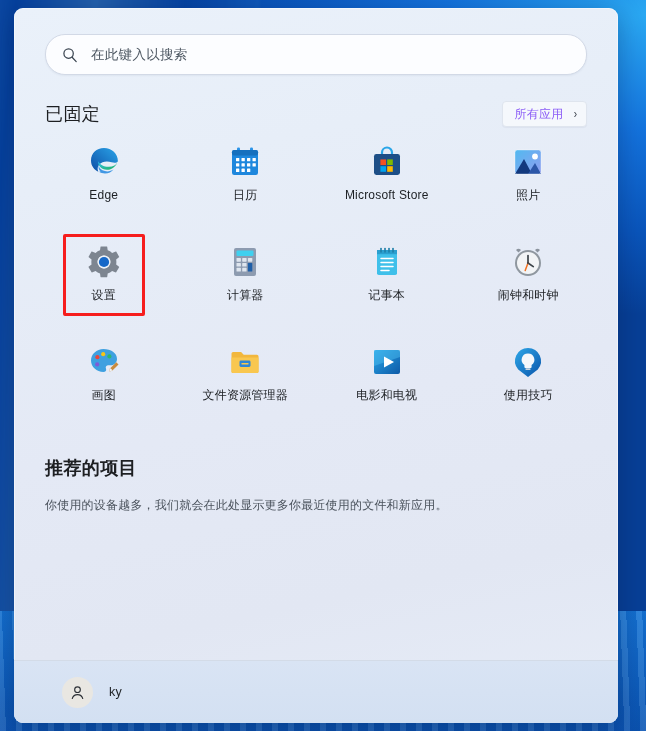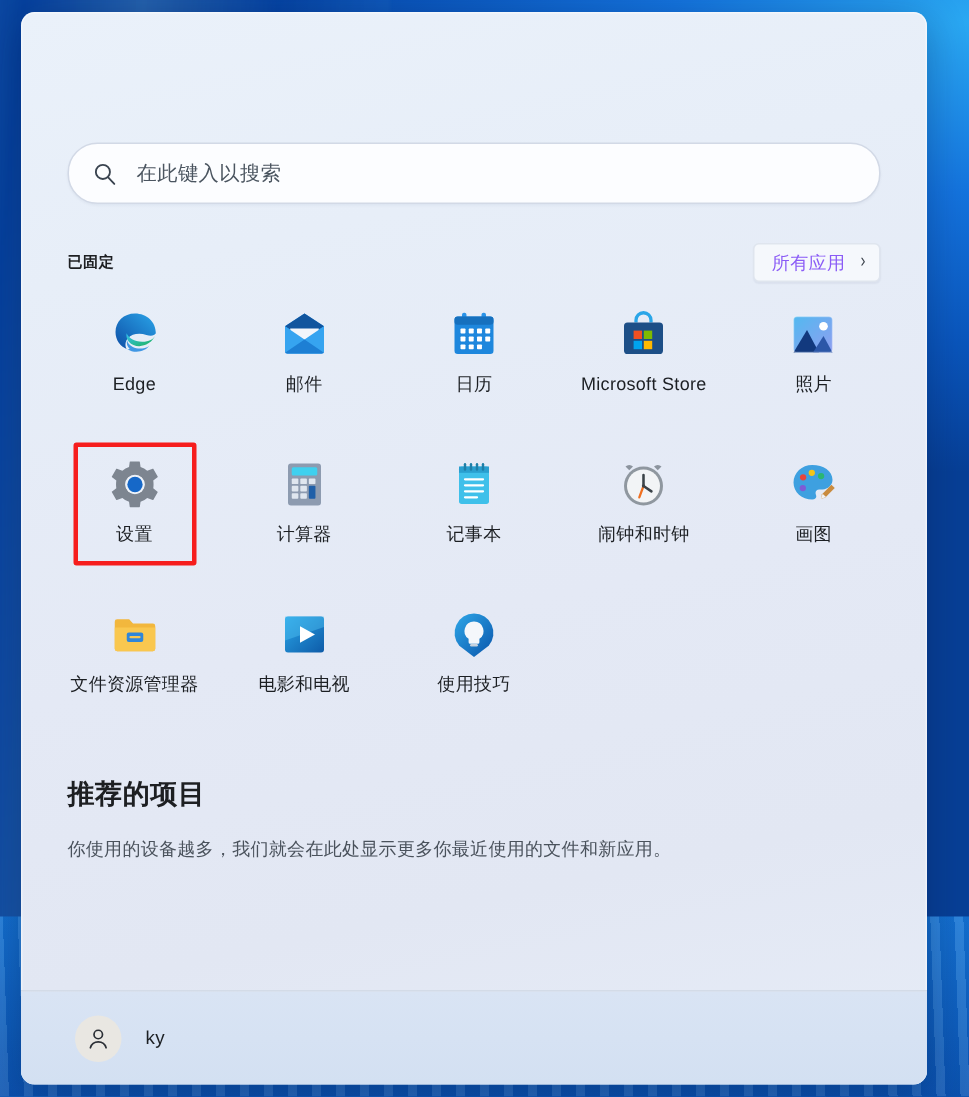--- a/index.html
+++ b/index.html
@@ -52,22 +52,21 @@
     border-radius: 9px;
     overflow: hidden;
     background: linear-gradient(168deg, #eaf1fa 0%, #e7eef8 22%, #e4e9f5 55%, #e2e7f3 78%, #e6ecf7 100%);
     box-shadow: 0 6px 26px rgba(0, 20, 60, .30), 0 0 0 1px rgba(255,255,255,.45) inset;
     display: flex;
     flex-direction: column;
   }
 
   
   #search-row {
-    padding: 40px 31px 0 31px;
-    margin-top: 47px;
+    padding: 26px 31px 0 31px;
   }
   #search-box {
     height: 39px;
     background: #fcfdff;
     border: 1px solid #d2d9e6;
     border-radius: 20px;
     display: flex;
     align-items: center;
     padding: 0 16px;
     box-shadow: 0 1px 2px rgba(20,40,80,.05);
@@ -86,22 +85,22 @@
 
   
   #pinned-header {
     margin: 27px 31px 0 31px;
     display: flex;
     align-items: center;
     justify-content: space-between;
     height: 24px;
   }
   #pinned-title {
-    font-size: 10px;
-    font-weight: bold;
+    font-size: 18px;
+    font-weight: normal;
     color: #1d1f22;
     letter-spacing: .4px;
   }
   #all-apps-button {
     height: 24px;
     background: #f5f8fc;
     border: 1px solid #dfe5ee;
     border-radius: 4px;
     display: flex;
     align-items: center;
@@ -119,21 +118,21 @@
     font-size: 10px;
     color: #3d444d;
     transform: scaleY(1.35);
     line-height: 1;
   }
 
   
   #app-grid {
     margin: 12px 31px 0 31px;
     display: grid;
-    grid-template-columns: repeat(5, 1fr);
+    grid-template-columns: repeat(4, 1fr);
     row-gap: 8px;
     gap: 24px;
   }
   .app-tile {
     height: 76px;
     border-radius: 5px;
     display: flex;
     flex-direction: column;
     align-items: center;
     justify-content: flex-start;
@@ -188,21 +187,21 @@
 
   #spacer { flex: 1 1 auto; }
 
   
   #footer {
     height: 62px;
     border-top: 1px solid #d3dbe7;
     background: linear-gradient(180deg, #d9e4f4 0%, #d3e0f2 100%);
     display: flex;
     align-items: center;
-    padding: 0 31px;
+    padding: 0 43px;
   }
   #user-chip {
     display: flex;
     align-items: center;
     gap: 16px;
     padding: 5px 12px 5px 5px;
     border-radius: 5px;
     cursor: default;
   }
   #avatar {
@@ -263,32 +262,20 @@
             </linearGradient>
           </defs>
           <path d="M16 2C8.5 2 3 7.3 3 14.4c0 5.6 3.4 9.6 7.4 11.3-1.2-2.2-1-5 .9-7.2 2.6-3 7.6-3.7 12.3-2.2 3 .9 5.4.5 6.3-1.1C29.9 7.5 23.8 2 16 2z" fill="url(#eg1)"></path>
           <path d="M29.3 16.6c-1 2.6-3.9 4.2-8.5 4.2-5.4 0-9-2.4-10.4-5.6-.4 1.9.1 3.9 1.5 5.6 2.9 3.4 8.8 4 13 1.1 2.6-1.8 4.1-3.7 4.4-5.3z" fill="url(#eg2)"></path>
           <path d="M10.9 25.8c3.2 2 7.5 2.3 11 .6 1.6-.8 2.8-1.8 3.6-2.8-3.2 2.1-7.6 2.4-11 .7-2.1-1.1-3.4-2.8-3.8-4.5-.5 2.1.1 4.3 1.8 5.8-.6.1-1.2.2-1.6.2z" fill="#2e8de1" opacity=".9"></path>
         </svg>
       </span>
       <span class="app-label">Edge</span>
     </div>
 
-    <div class="app-tile">
-      <span class="app-icon">
-        <svg viewBox="0 0 32 32" width="32" height="32">
-          <path d="M3 10.5 16 2l13 8.5V27a1.6 1.6 0 0 1-1.6 1.6H4.6A1.6 1.6 0 0 1 3 27z" fill="#2a93e8"></path>
-          <path d="M3 10.5 16 2l13 8.5-13 8z" fill="#11559e"></path>
-          <path d="M6.5 12h19v14h-19z" fill="#f2f6fb"></path>
-          <path d="M3 10.5 16 19.3l13-8.8V27a1.6 1.6 0 0 1-1.6 1.6H4.6A1.6 1.6 0 0 1 3 27z" fill="#36a4f0"></path>
-          <path d="M3 28.2 16 19.3l13 8.9a1.6 1.6 0 0 1-1.6.4H4.6A1.6 1.6 0 0 1 3 28.2z" fill="#1d7fd4"></path>
-        </svg>
-      </span>
-      <span class="app-label">邮件</span>
-    </div>
 
     <div class="app-tile">
       <span class="app-icon">
         <svg viewBox="0 0 32 32" width="32" height="32">
           <rect x="8" y="1.5" width="3" height="5" rx="1.3" fill="#2a93e8"></rect>
           <rect x="21" y="1.5" width="3" height="5" rx="1.3" fill="#2a93e8"></rect>
           <rect x="3" y="4" width="26" height="25" rx="2.2" fill="#1e87dd"></rect>
           <rect x="3" y="4" width="26" height="5.5" rx="2.2" fill="#1670be"></rect>
           <g fill="#ffffff">
             <rect x="7" y="12" width="3.3" height="3.3" rx=".5"></rect>

